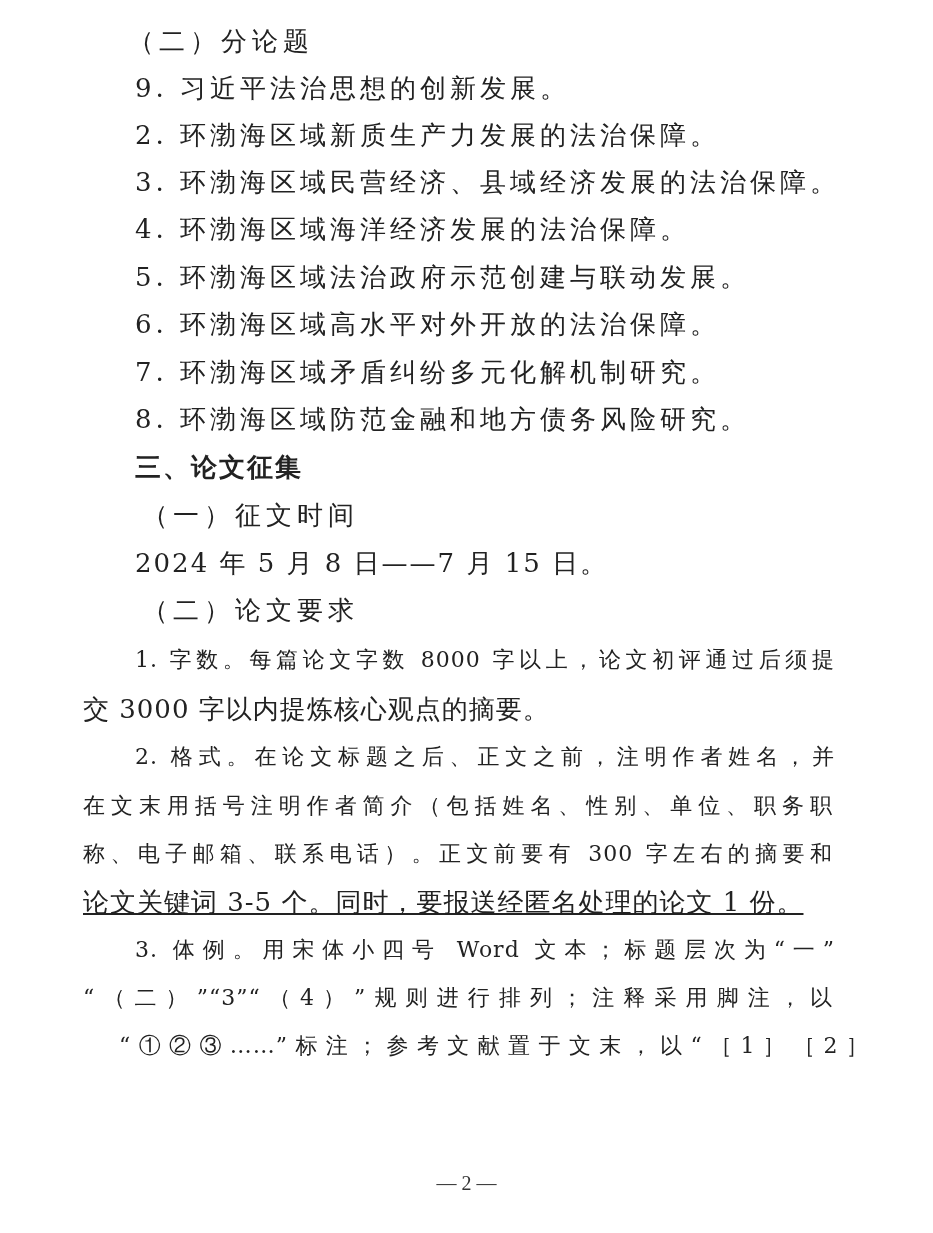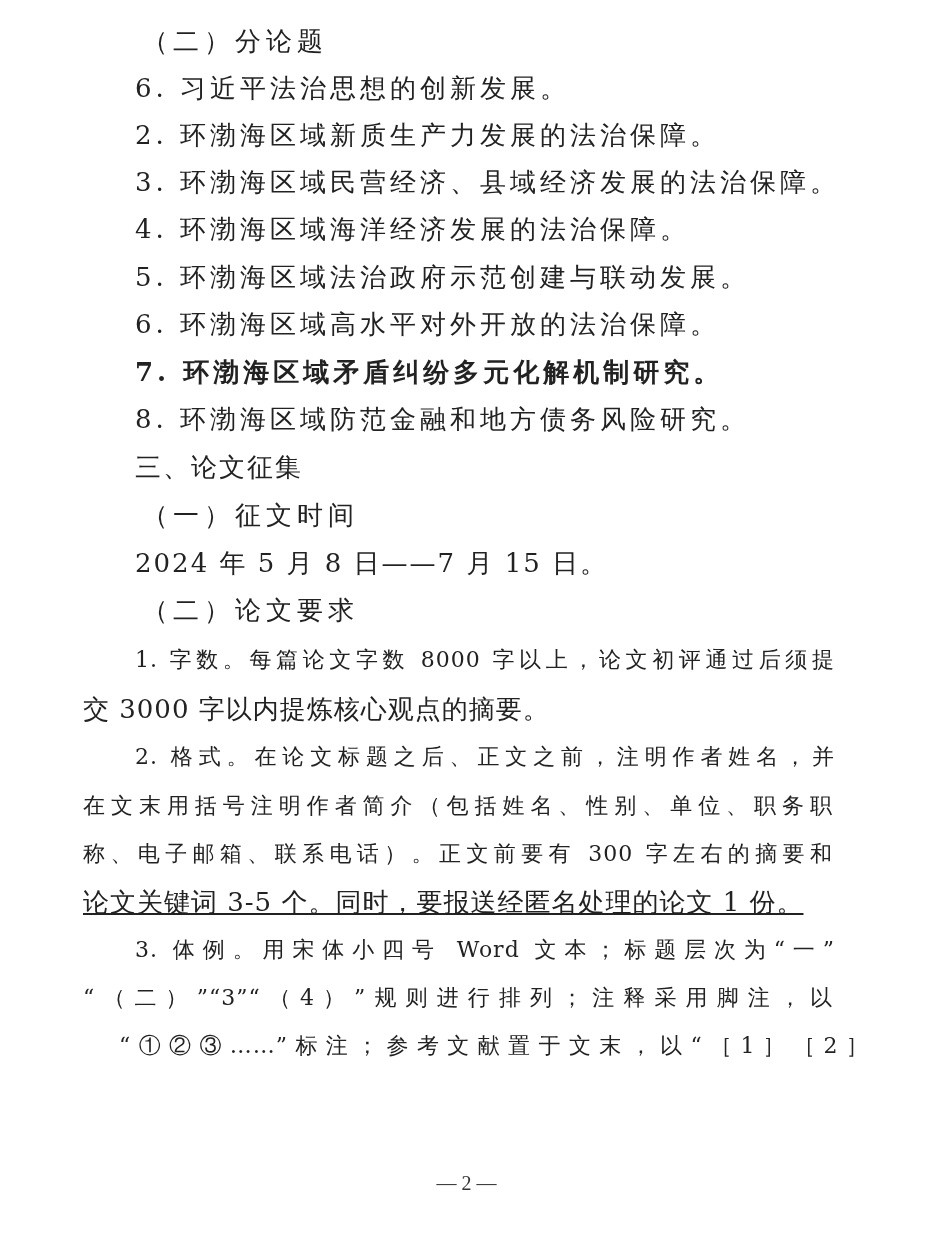--- a/index.html
+++ b/index.html
@@ -17,21 +17,21 @@
     }
     .line {
       position: absolute;
       white-space: nowrap;
       font-size: 26px;
       line-height: 30px;
       letter-spacing: 4px;
     }
     .heading-bold {
       font-family: "DejaVu Sans", "Liberation Sans", sans-serif;
-      font-weight: normal;
+      font-weight: bold;
       letter-spacing: 2px;
     }
     .sub-heading {
       letter-spacing: 5px;
     }
     .justify-line {
       position: absolute;
       white-space: nowrap;
       font-size: 22px;
       line-height: 30px;
@@ -49,29 +49,29 @@
       top: 1172px;
       color: #333333;
       font-family: "Liberation Serif", serif;
     }
   </style>
 </head>
 <body>
 
 <div>
 
-  <div class="line sub-heading" style="left:142px; top:26px;">（二）分论题</div>
+  <div class="line sub-heading" style="left:128px; top:26px;">（二）分论题</div>
 
-  <div class="line" style="left:135px; top:73px;">6. 习近平法治思想的创新发展。</div>
+  <div class="line" style="left:135px; top:73px;">9. 习近平法治思想的创新发展。</div>
   <div class="line" style="left:135px; top:120px;">2. 环渤海区域新质生产力发展的法治保障。</div>
   <div class="line" style="left:135px; top:167px;">3. 环渤海区域民营经济、县域经济发展的法治保障。</div>
   <div class="line" style="left:135px; top:214px;">4. 环渤海区域海洋经济发展的法治保障。</div>
   <div class="line" style="left:135px; top:262px;">5. 环渤海区域法治政府示范创建与联动发展。</div>
   <div class="line" style="left:135px; top:309px;">6. 环渤海区域高水平对外开放的法治保障。</div>
-  <div class="line" style="left:135px; top:357px;font-weight:bold;">7. 环渤海区域矛盾纠纷多元化解机制研究。</div>
+  <div class="line" style="left:135px; top:357px;">7. 环渤海区域矛盾纠纷多元化解机制研究。</div>
   <div class="line" style="left:135px; top:404px;">8. 环渤海区域防范金融和地方债务风险研究。</div>
 
   <div class="line heading-bold" style="left:135px; top:452px;">三、论文征集</div>
 
   <div class="line sub-heading" style="left:142px; top:500px;">（一）征文时间</div>
 
   <div class="line" style="left:135px; top:548px; letter-spacing:2px;">2024 年 5 月 8 日——7 月 15 日。</div>
 
   <div class="line sub-heading" style="left:142px; top:595px;">（二）论文要求</div>
 

